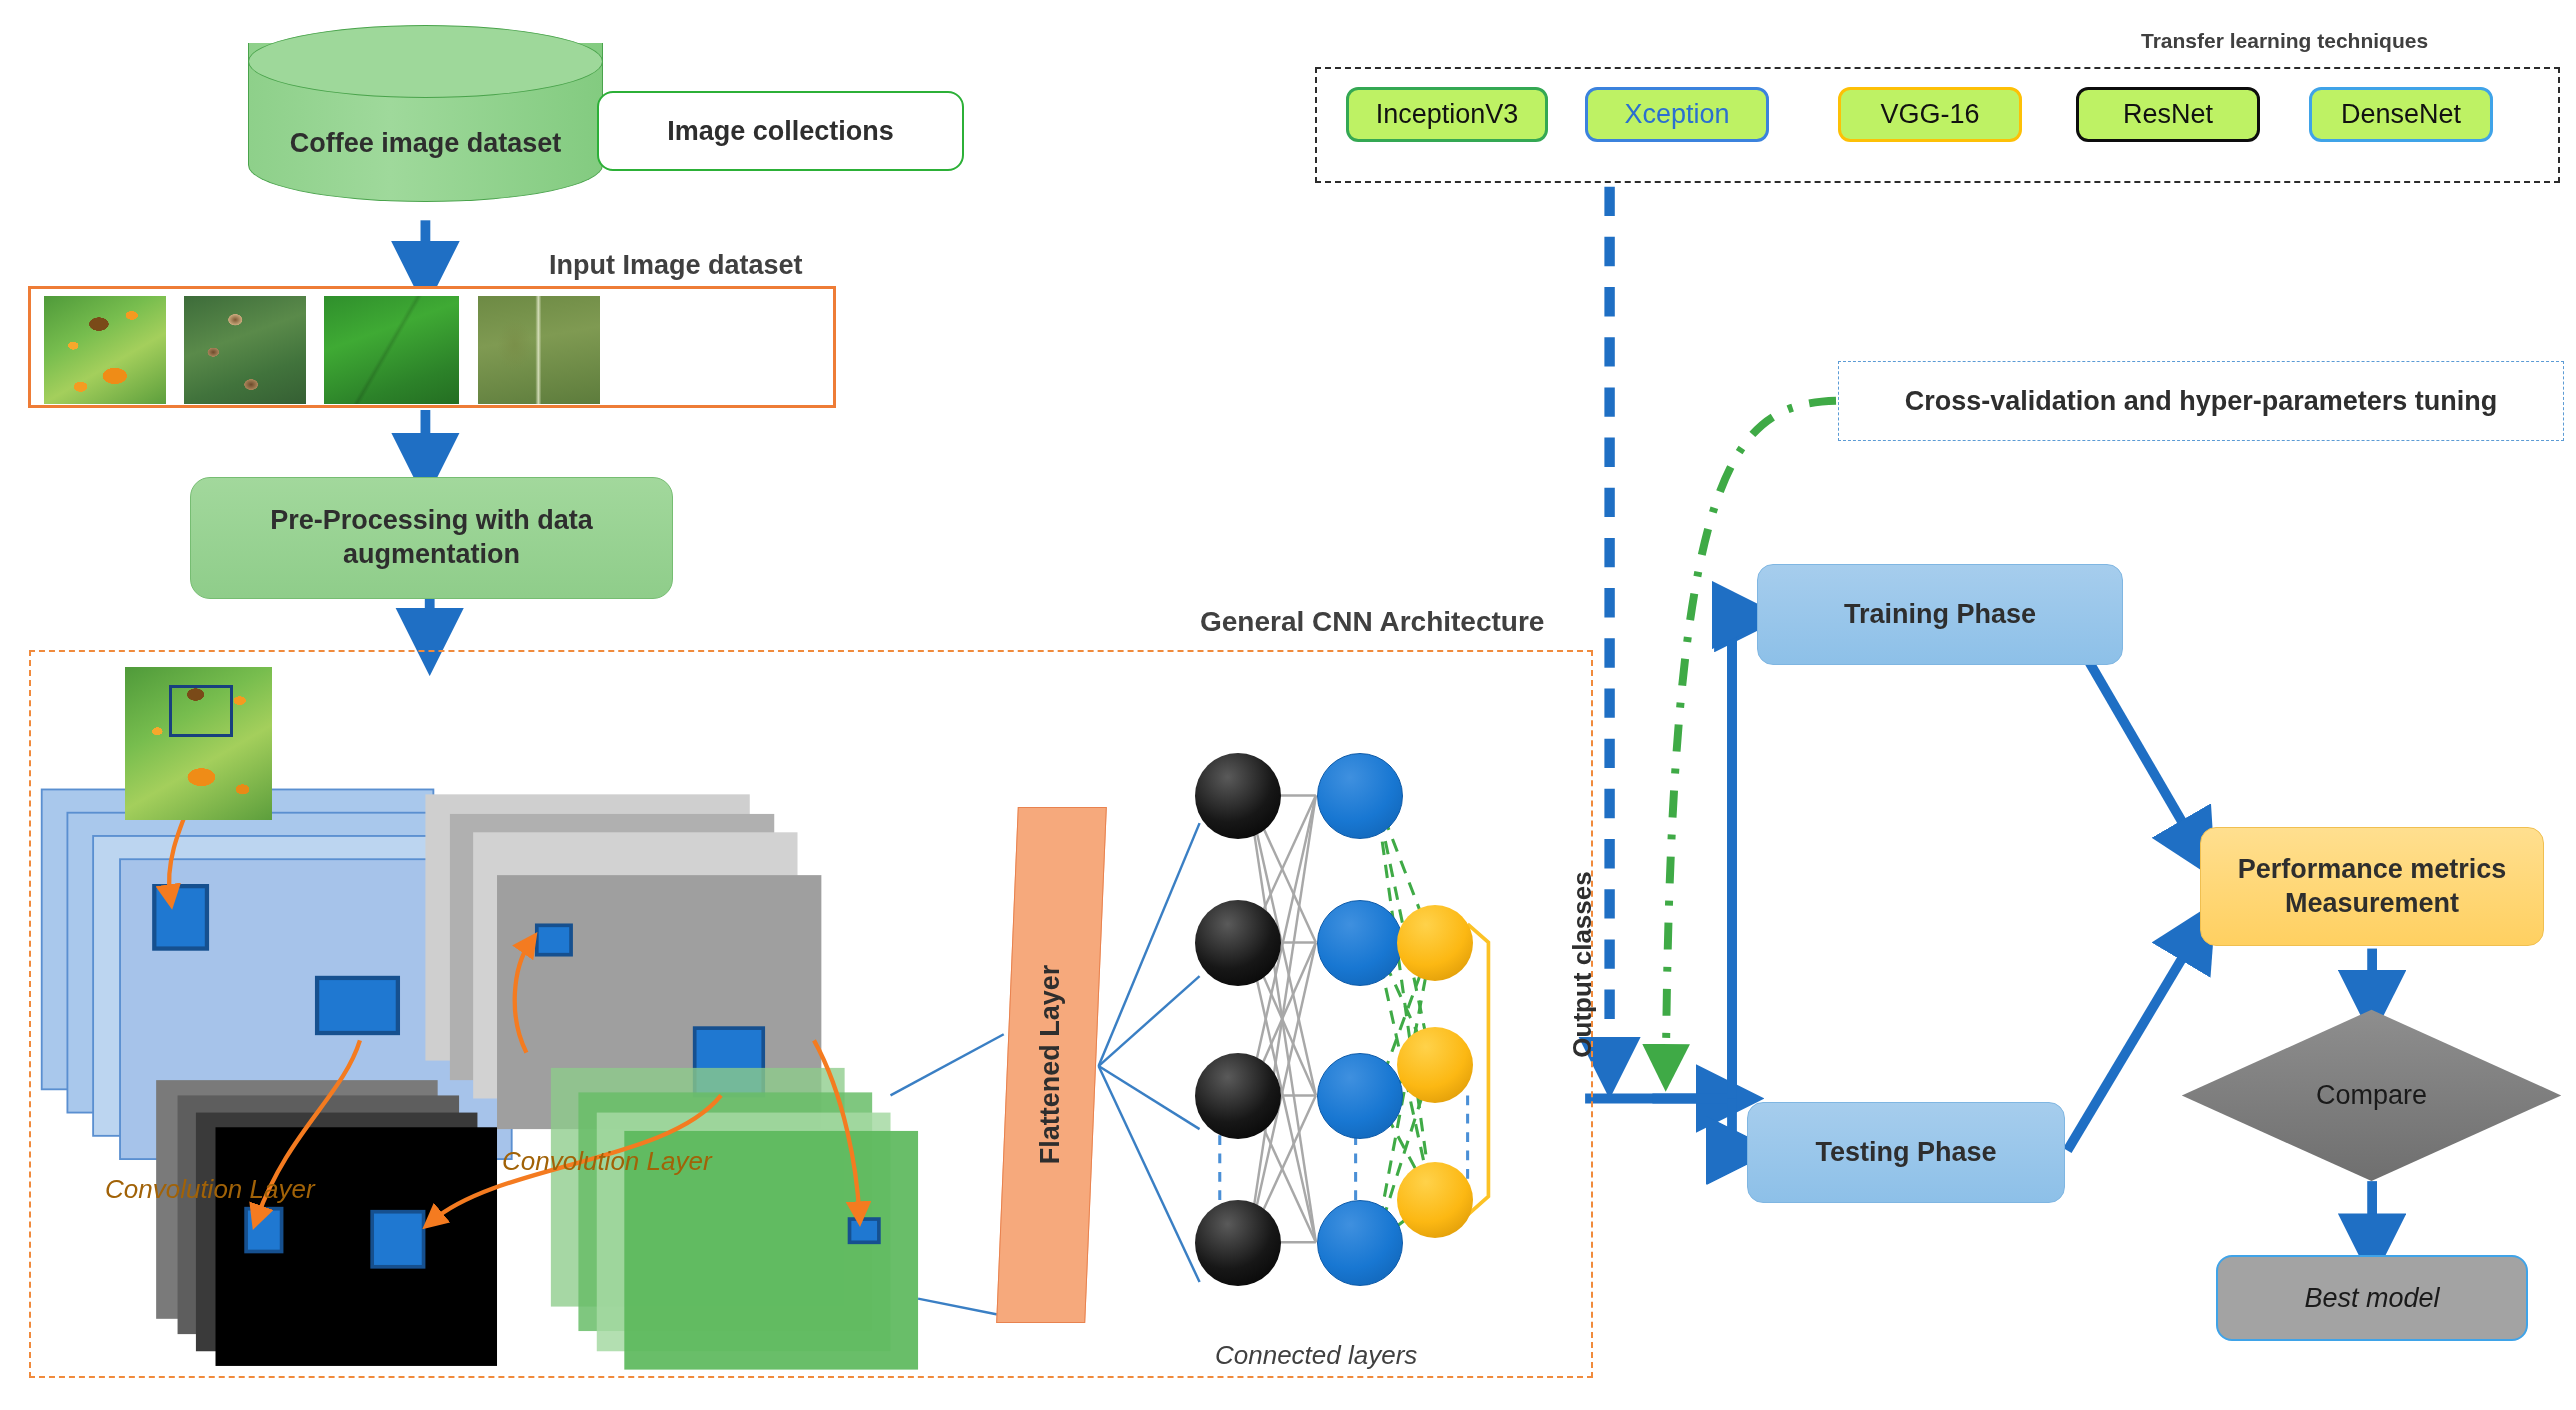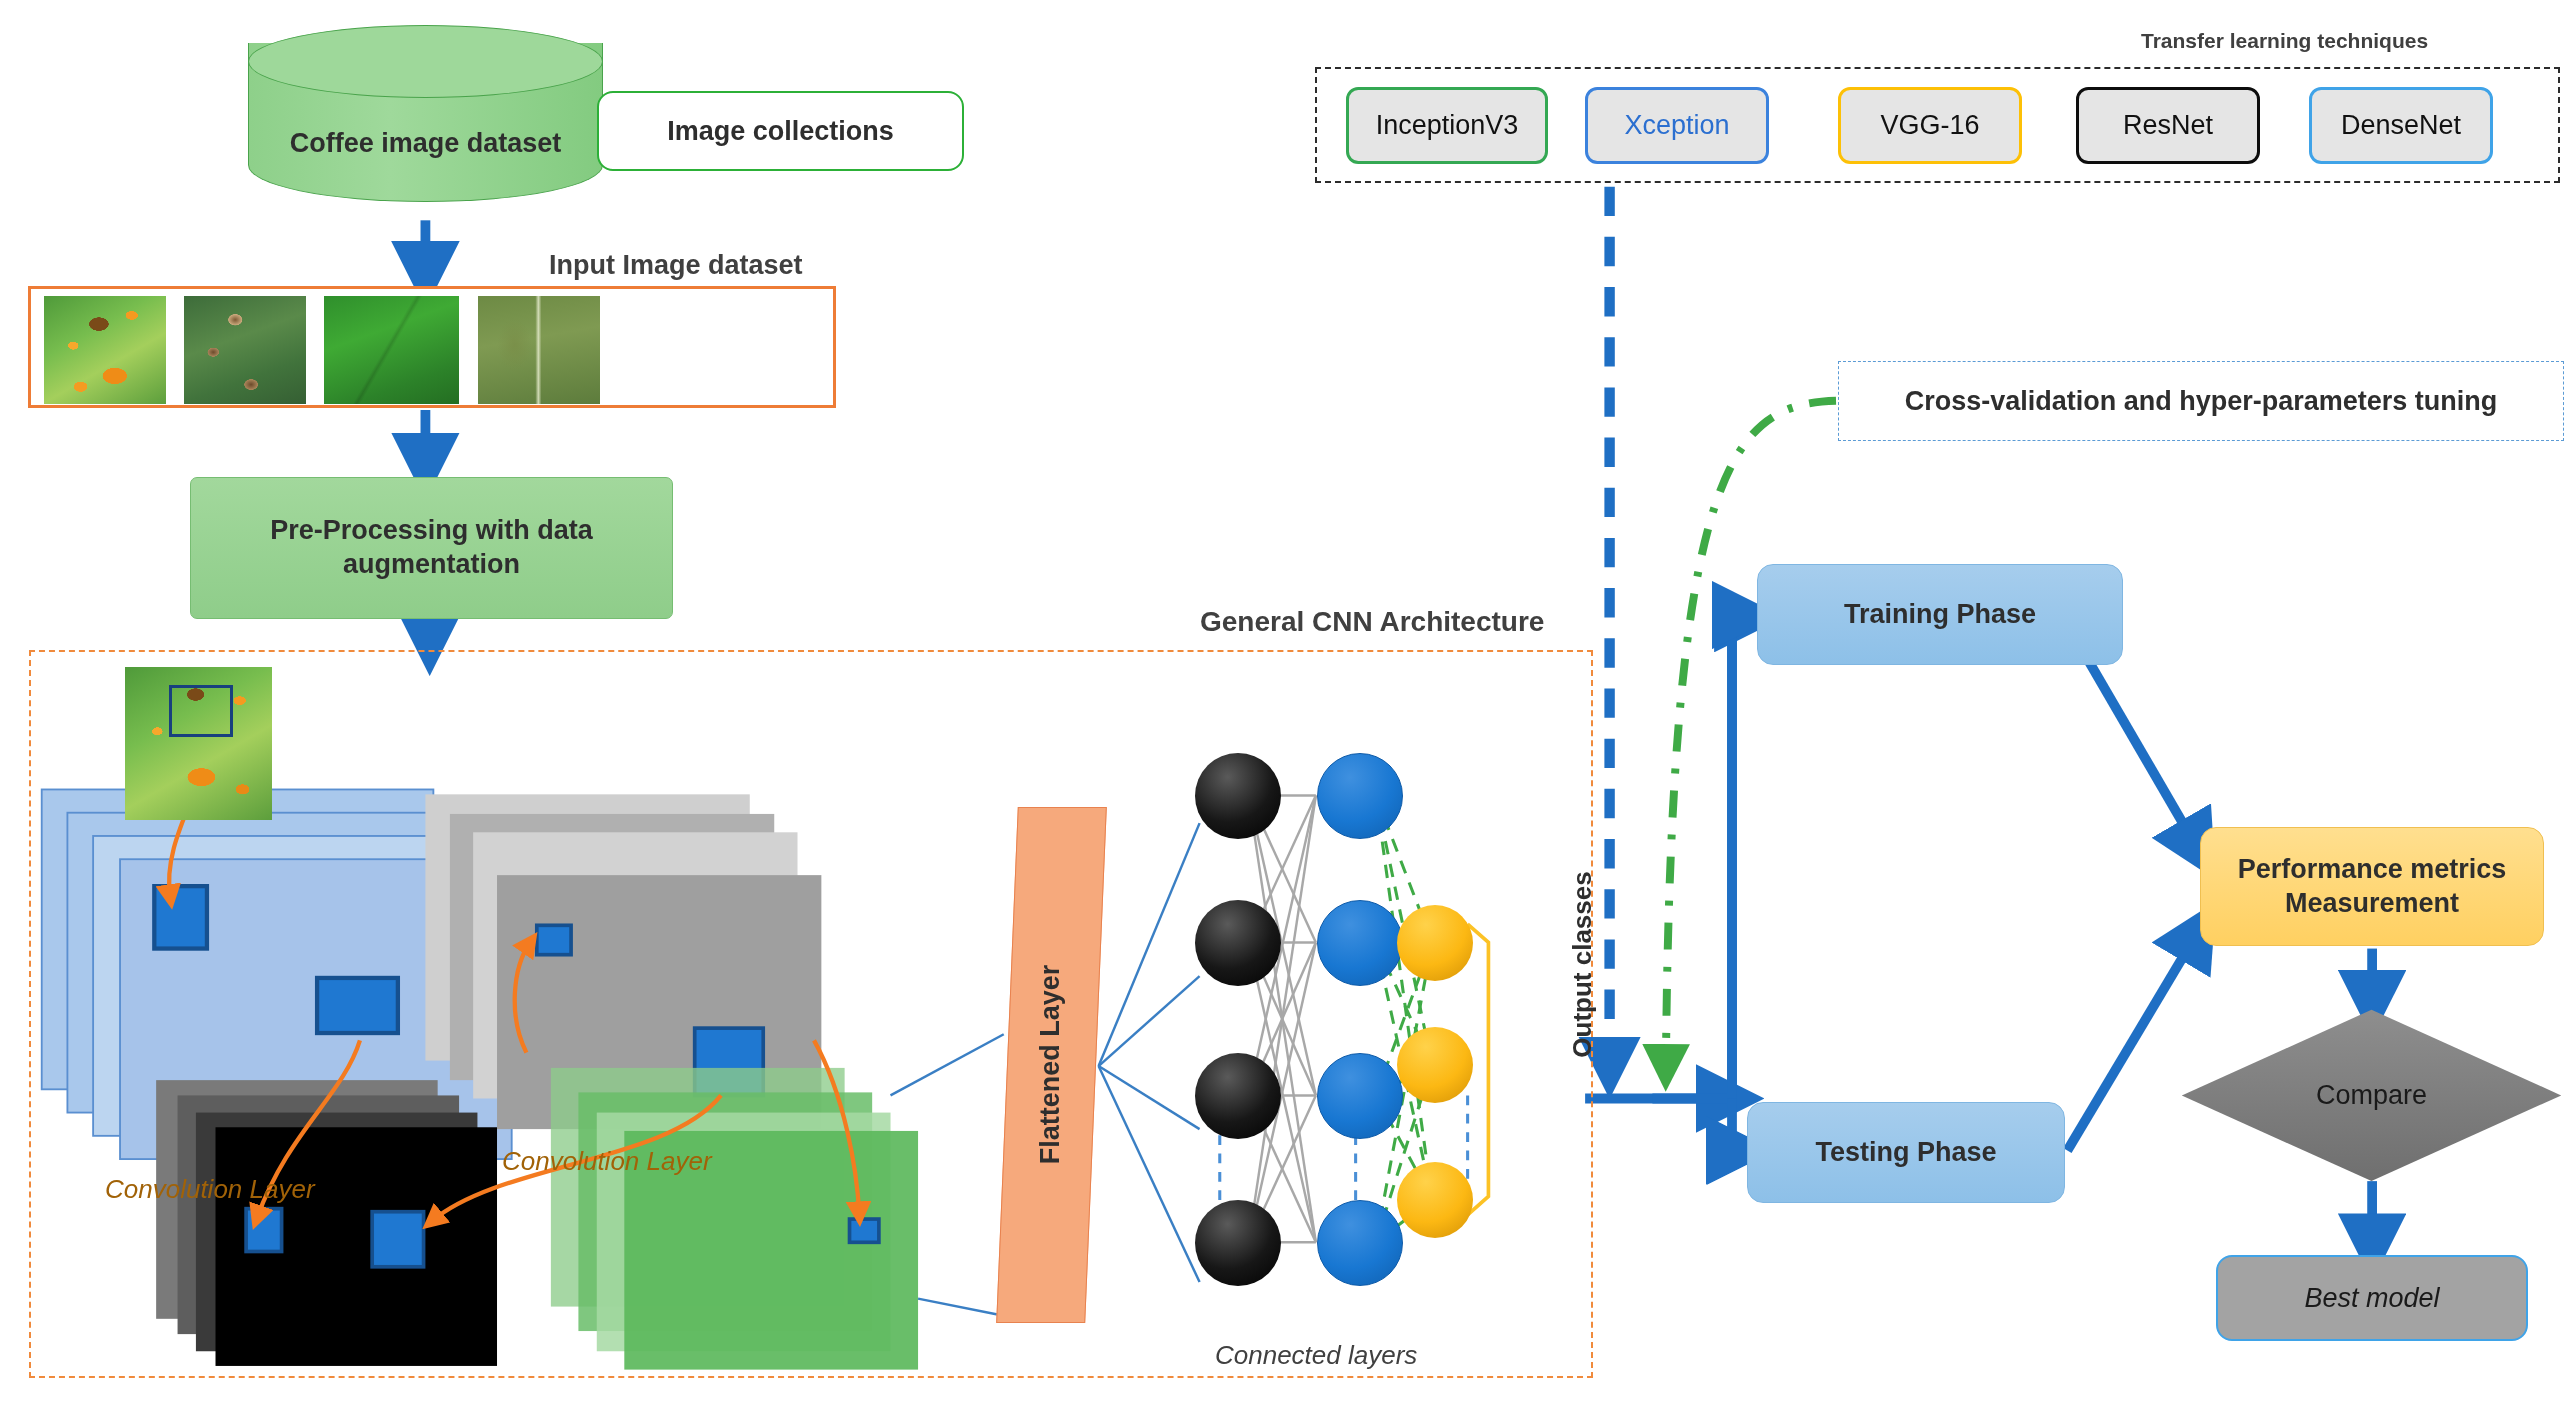--- a/index.html
+++ b/index.html
@@ -27,23 +27,23 @@
        display:flex;align-items:center;justify-content:center;
        font-size:27px;font-weight:bold;color:#2e2e2e;}
 
   
   #inputstrip{left:27.5px;top:286px;width:808px;height:122px;
        border:3.1px solid #ee7c36;background:#fff;box-sizing:border-box;}
   .leafimg{position:absolute;top:7.3px;height:108px;}
   #lbl-inputds{left:529px;top:250px;font-size:27px;margin-left:20px;}
 
   
-  #preproc{left:190px;top:477px;width:483px;height:142px;
+  #preproc{left:190px;top:477px;width:483px;height:122px;
        background:linear-gradient(to bottom,#a2d89c 0%,#8fcd8a 100%);
-       border:1.2px solid #76bd72;border-radius:7px;box-sizing:border-box;
+       border:1.2px solid #76bd72;border-radius:20px;box-sizing:border-box;
        display:flex;align-items:center;justify-content:center;text-align:center;
        font-size:27px;font-weight:bold;color:#2e2e2e;line-height:1.25;}
 
   
   #cnnbox{left:29px;top:650px;width:1564px;height:728px;
        border:2.4px dashed #f08a3c;box-sizing:border-box;background:transparent;}
   #lbl-cnn{left:1200px;top:606px;font-size:28px;}
 
   
   #cnn-thumb{left:125px;top:667px;width:147px;height:153px;}
@@ -74,21 +74,21 @@
   #lbl-outclasses span{transform:rotate(-90deg);white-space:nowrap;font-size:26px;
        font-weight:bold;color:#2e2e2e;}
 
   
   .caption{position:absolute;font-style:italic;font-size:26px;color:#a16207;white-space:nowrap;}
 
   
   #tlpanel{left:1315px;top:67px;width:1245px;height:116px;
        border:2.4px dashed #2b2b2b;box-sizing:border-box;}
   #lbl-tl{left:2141px;top:29px;font-size:21px;}
-  .tlbox{position:absolute;top:87px;height:77px;background:#e5e5e5;
+  .tlbox{position:absolute;top:87px;height:55px;background:#bef264;
        border-radius:12.2px;box-sizing:border-box;
        display:flex;align-items:center;justify-content:center;
        font-size:27px;white-space:nowrap;}
 
   
   #cvbox{left:1838px;top:361px;width:726px;height:80px;
        border:1.8px dashed #5b9bd5;background:#fff;box-sizing:border-box;
        display:flex;align-items:center;justify-content:center;
        font-size:27px;font-weight:bold;color:#2e2e2e;}
 

